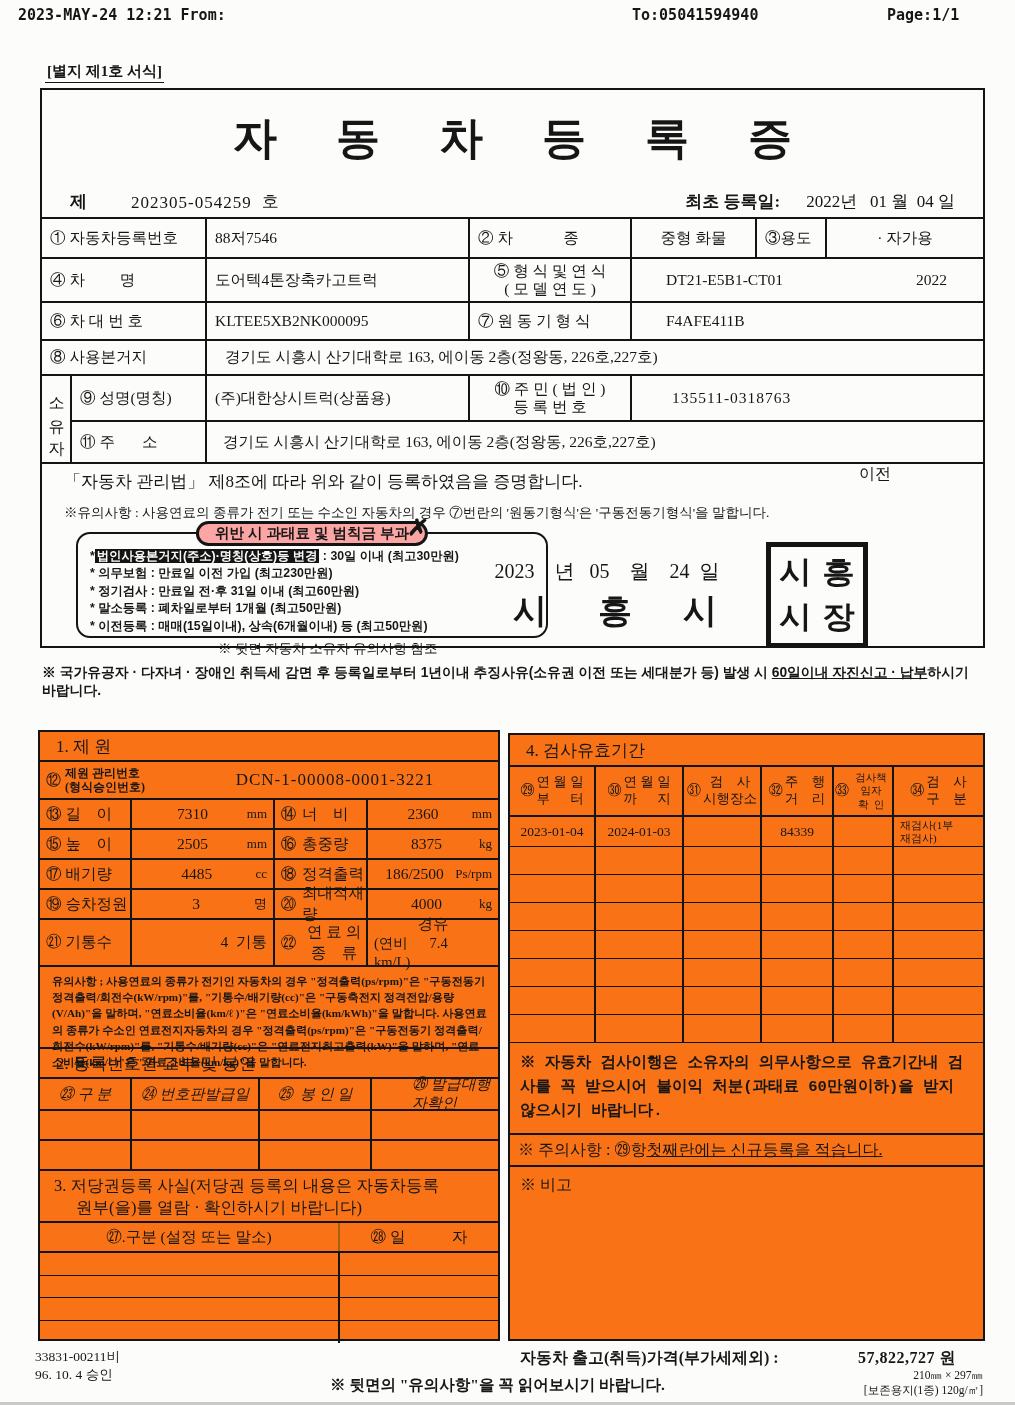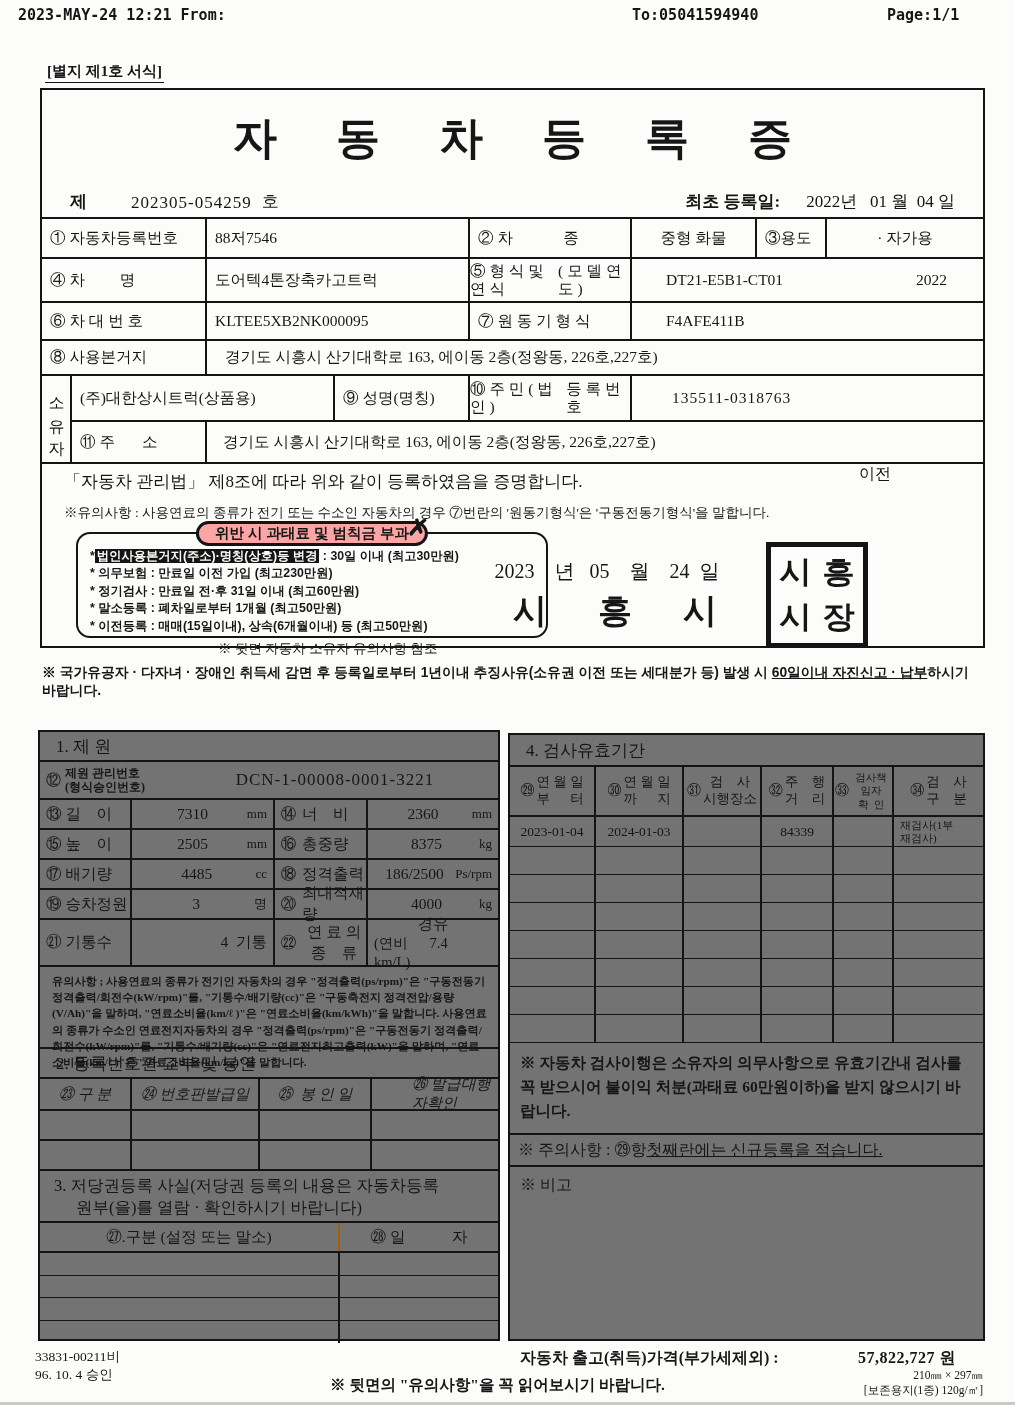--- a/index.html
+++ b/index.html
@@ -34,21 +34,21 @@
   .doc-line .fr-label { font-weight:bold; }
   
   .regtable { border-top:2px solid #141414; font-size:15.5px; }
   .rrow { display:flex; border-bottom:2px solid #141414; align-items:stretch; }
   .cell { display:flex; align-items:center; }
   .cell.br { border-right:2px solid #141414; }
   .lab { padding-left:8px; white-space:pre-wrap; }
   .cent { justify-content:center; }
   .r1 { height:40px; } .r2 { height:44px; } .r3 { height:38px; } .r4 { height:35px; }
   .w-l1 { width:165px; } .w-v1 { width:263px; } .w-l2 { width:162px; }
-  .lab2col { flex-direction:row; justify-content:center; align-items:center;
+  .lab2col { flex-direction:column; justify-content:center; align-items:center;
              line-height:1.15; white-space:pre-wrap; }
   .owner-wrap { display:flex; border-bottom:2px solid #141414; }
   .owner-strip { width:30px; border-right:2px solid #141414; display:flex;
                  align-items:center; justify-content:center;
                  writing-mode:vertical-rl; text-orientation:upright;
                  font-size:16px; letter-spacing:6px; }
   .owner-rows { flex:1; }
   .r5 { height:46px; } .r6 { height:40px; }
   .owner-rows .rrow:last-child { border-bottom:none; }
   .w-l1b { width:135px; }
@@ -78,21 +78,21 @@
   .seal { position:absolute; left:724px; top:14px; width:102px; height:106px;
           border:5px solid #141414; padding:3px; display:grid;
           grid-template-columns:1fr 1fr; grid-template-rows:1fr 1fr; }
   .seal span { display:flex; align-items:center; justify-content:center;
                font-size:30px; font-weight:900; transform:scale(1.08,1.02); }
   
   .tax-note { position:absolute; left:42px; top:664px; width:940px; font-size:13.8px;
               font-weight:bold; font-family:"Liberation Sans", sans-serif; }
   .tax-note .und { text-decoration:underline; }
   
-  .card { position:absolute; border:2.5px solid #141414; background:#737373; }
+  .card { position:absolute; border:2.5px solid #141414; background:#f97316; }
   .card-l { left:38px; top:730px; width:462px; height:611px; }
   .card-r { left:508px; top:733px; width:477px; height:608px; }
   .sec-title { display:flex; align-items:center; padding-left:16px; font-size:17px;
                border-bottom:2px solid #141414; }
   
   .s1-title { height:30px; }
   .r12 { height:38px; display:flex; border-bottom:2px solid #141414; font-size:12px; }
   .r12-lab { width:132px; display:flex; align-items:center; gap:4px; padding-left:6px; }
   .r12-circ { font-size:15px; }
   .r12-lines { display:flex; flex-direction:column; line-height:1.2; font-weight:bold; }
@@ -152,21 +152,21 @@
   .s4c4 { width:72px; } .s4c5 { width:60px; } .s4c6 { flex:1; }
   .s4-row { display:flex; height:30px; border-bottom:1.5px solid #141414; font-size:13.5px; }
   .s4-row > div { display:flex; align-items:center; justify-content:center;
                   border-right:2px solid #141414; }
   .s4-row > div:last-child { border-right:none; }
   .s4-row.empty { height:28px; }
   .kind2 { flex-direction:column; line-height:1.1; font-size:11px; align-items:flex-start !important;
            padding-left:6px; justify-content:center; }
   .s4-note1 { height:92px; border-bottom:2px solid #141414; padding:8px 8px 0 10px;
               font-size:15.5px; font-weight:bold; line-height:1.55;
-              font-family:Liberation Serif, serif; }
+              font-family:Liberation Mono, monospace; }
   .s4-note2 { height:32px; border-bottom:2px solid #141414; display:flex;
               align-items:center; padding-left:8px; font-size:16px; }
   .s4-note2 .und { text-decoration:underline; }
   .s4-note3 { padding:8px 0 0 10px; font-size:16px; }
   
   .f-code { position:absolute; left:35px; top:1348px; font-size:13.5px; line-height:1.3; }
   .f-price { position:absolute; left:520px; top:1348px; width:462px; display:flex;
              font-size:16px; font-weight:bold; }
   .f-price .pv { margin-left:auto; margin-right:26px; letter-spacing:0.5px; }
   .f-read { position:absolute; left:330px; top:1375px; font-size:15.5px; font-weight:bold; }
@@ -229,22 +229,22 @@
         <div class="cell lab" style="flex:1; padding-left:34px;">F4AFE411B</div>
       </div>
       <div class="rrow r4">
         <div class="cell br w-l1 lab">⑧ 사용본거지</div>
         <div class="cell lab" style="flex:1; padding-left:18px;">경기도 시흥시 산기대학로 163, 에이동 2층(정왕동, 226호,227호)</div>
       </div>
       <div class="owner-wrap">
         <div class="owner-strip">소유자</div>
         <div class="owner-rows">
           <div class="rrow r5">
+            <div class="cell br w-l1b lab">⑨ 성명(명칭)</div>
             <div class="cell br w-v1 lab">(주)대한상시트럭(상품용)</div>
-            <div class="cell br w-l1b lab">⑨ 성명(명칭)</div>
             <div class="cell br w-l2 lab2col">
               <span class="pre">⑩ 주 민 ( 법 인 )</span>
               <span class="pre">등 록 번 호</span>
             </div>
             <div class="cell lab" style="flex:1; padding-left:40px; letter-spacing:1px;">135511-0318763</div>
           </div>
           <div class="rrow r6">
             <div class="cell br w-l1b lab">⑪ 주       소</div>
             <div class="cell lab" style="flex:1; padding-left:16px;">경기도 시흥시 산기대학로 163, 에이동 2층(정왕동, 226호,227호)</div>
           </div>

